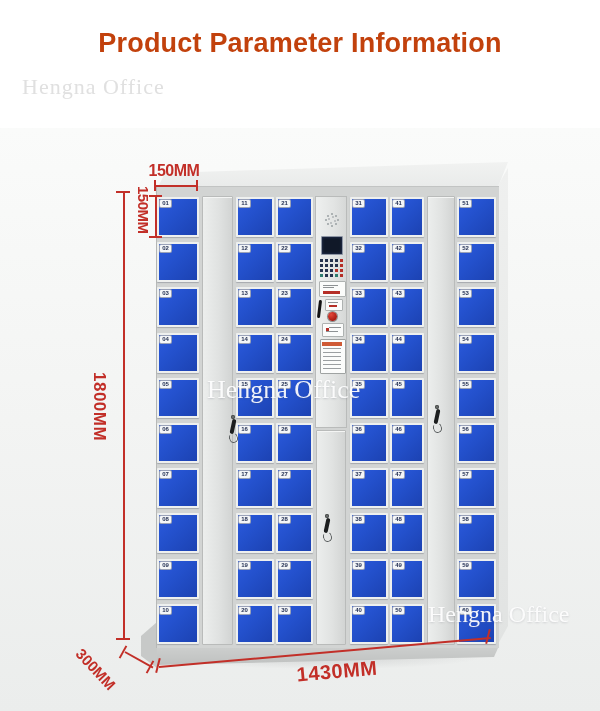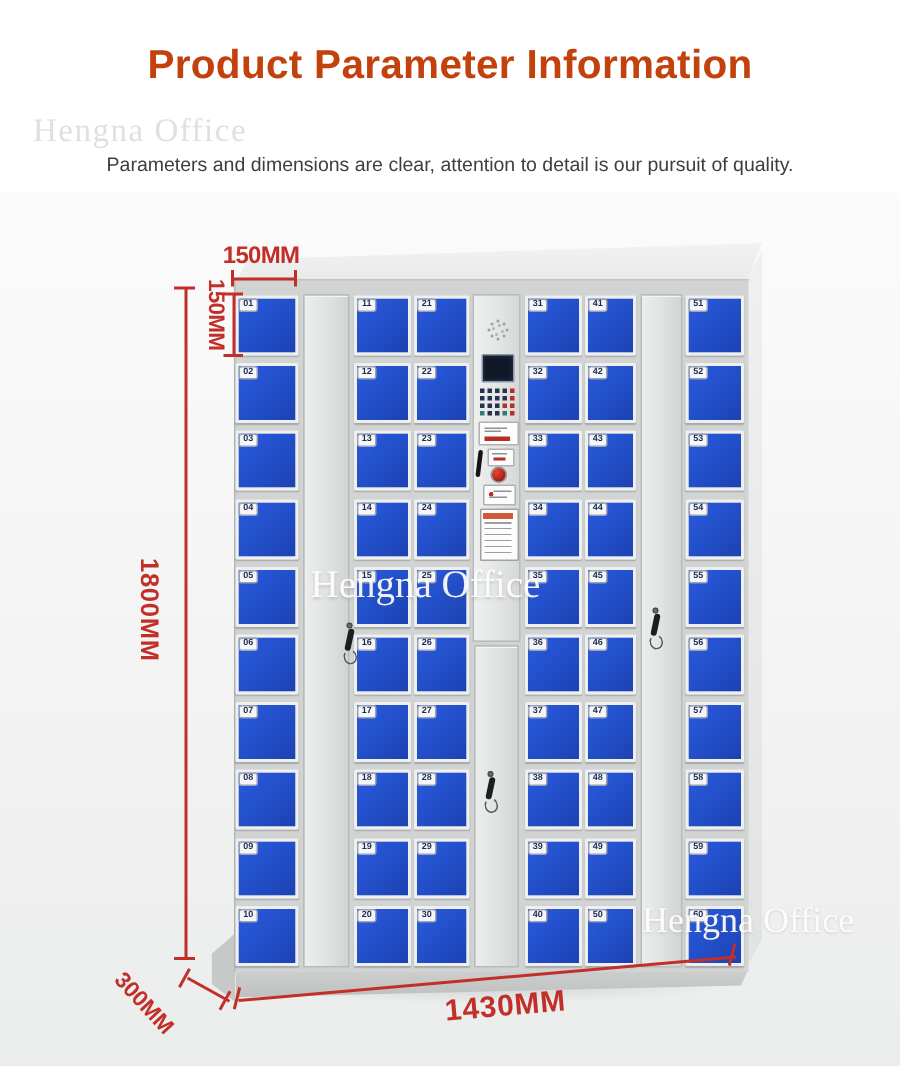--- a/index.html
+++ b/index.html
@@ -139,21 +139,20 @@
   .wm-br{left:428px;top:601px;font-family:"Liberation Serif",serif;font-size:24px;
          color:rgba(253,253,253,.95);text-shadow:0 1px 2px rgba(120,120,130,.25);white-space:nowrap;}
 </style>
 </head>
 <body>
 
 <div id="stage">
 
   <div class="abs title">Product Parameter Information</div>
   <div class="abs wm-top">Hengna Office</div>
-  <div class="abs subtitle">Parameters and dimensions are clear, attention to detail is our pursuit of quality.</div>
 
   <div class="abs photo-bg"></div>
   <div class="abs cab-shadow"></div>
 
   <div class="abs cab-roof"></div>
   <div class="abs cab-right"></div>
   <div class="abs cab-side-left"></div>
   <div class="abs cab-body"></div>
   <div class="abs cab-plinth"></div>
 

